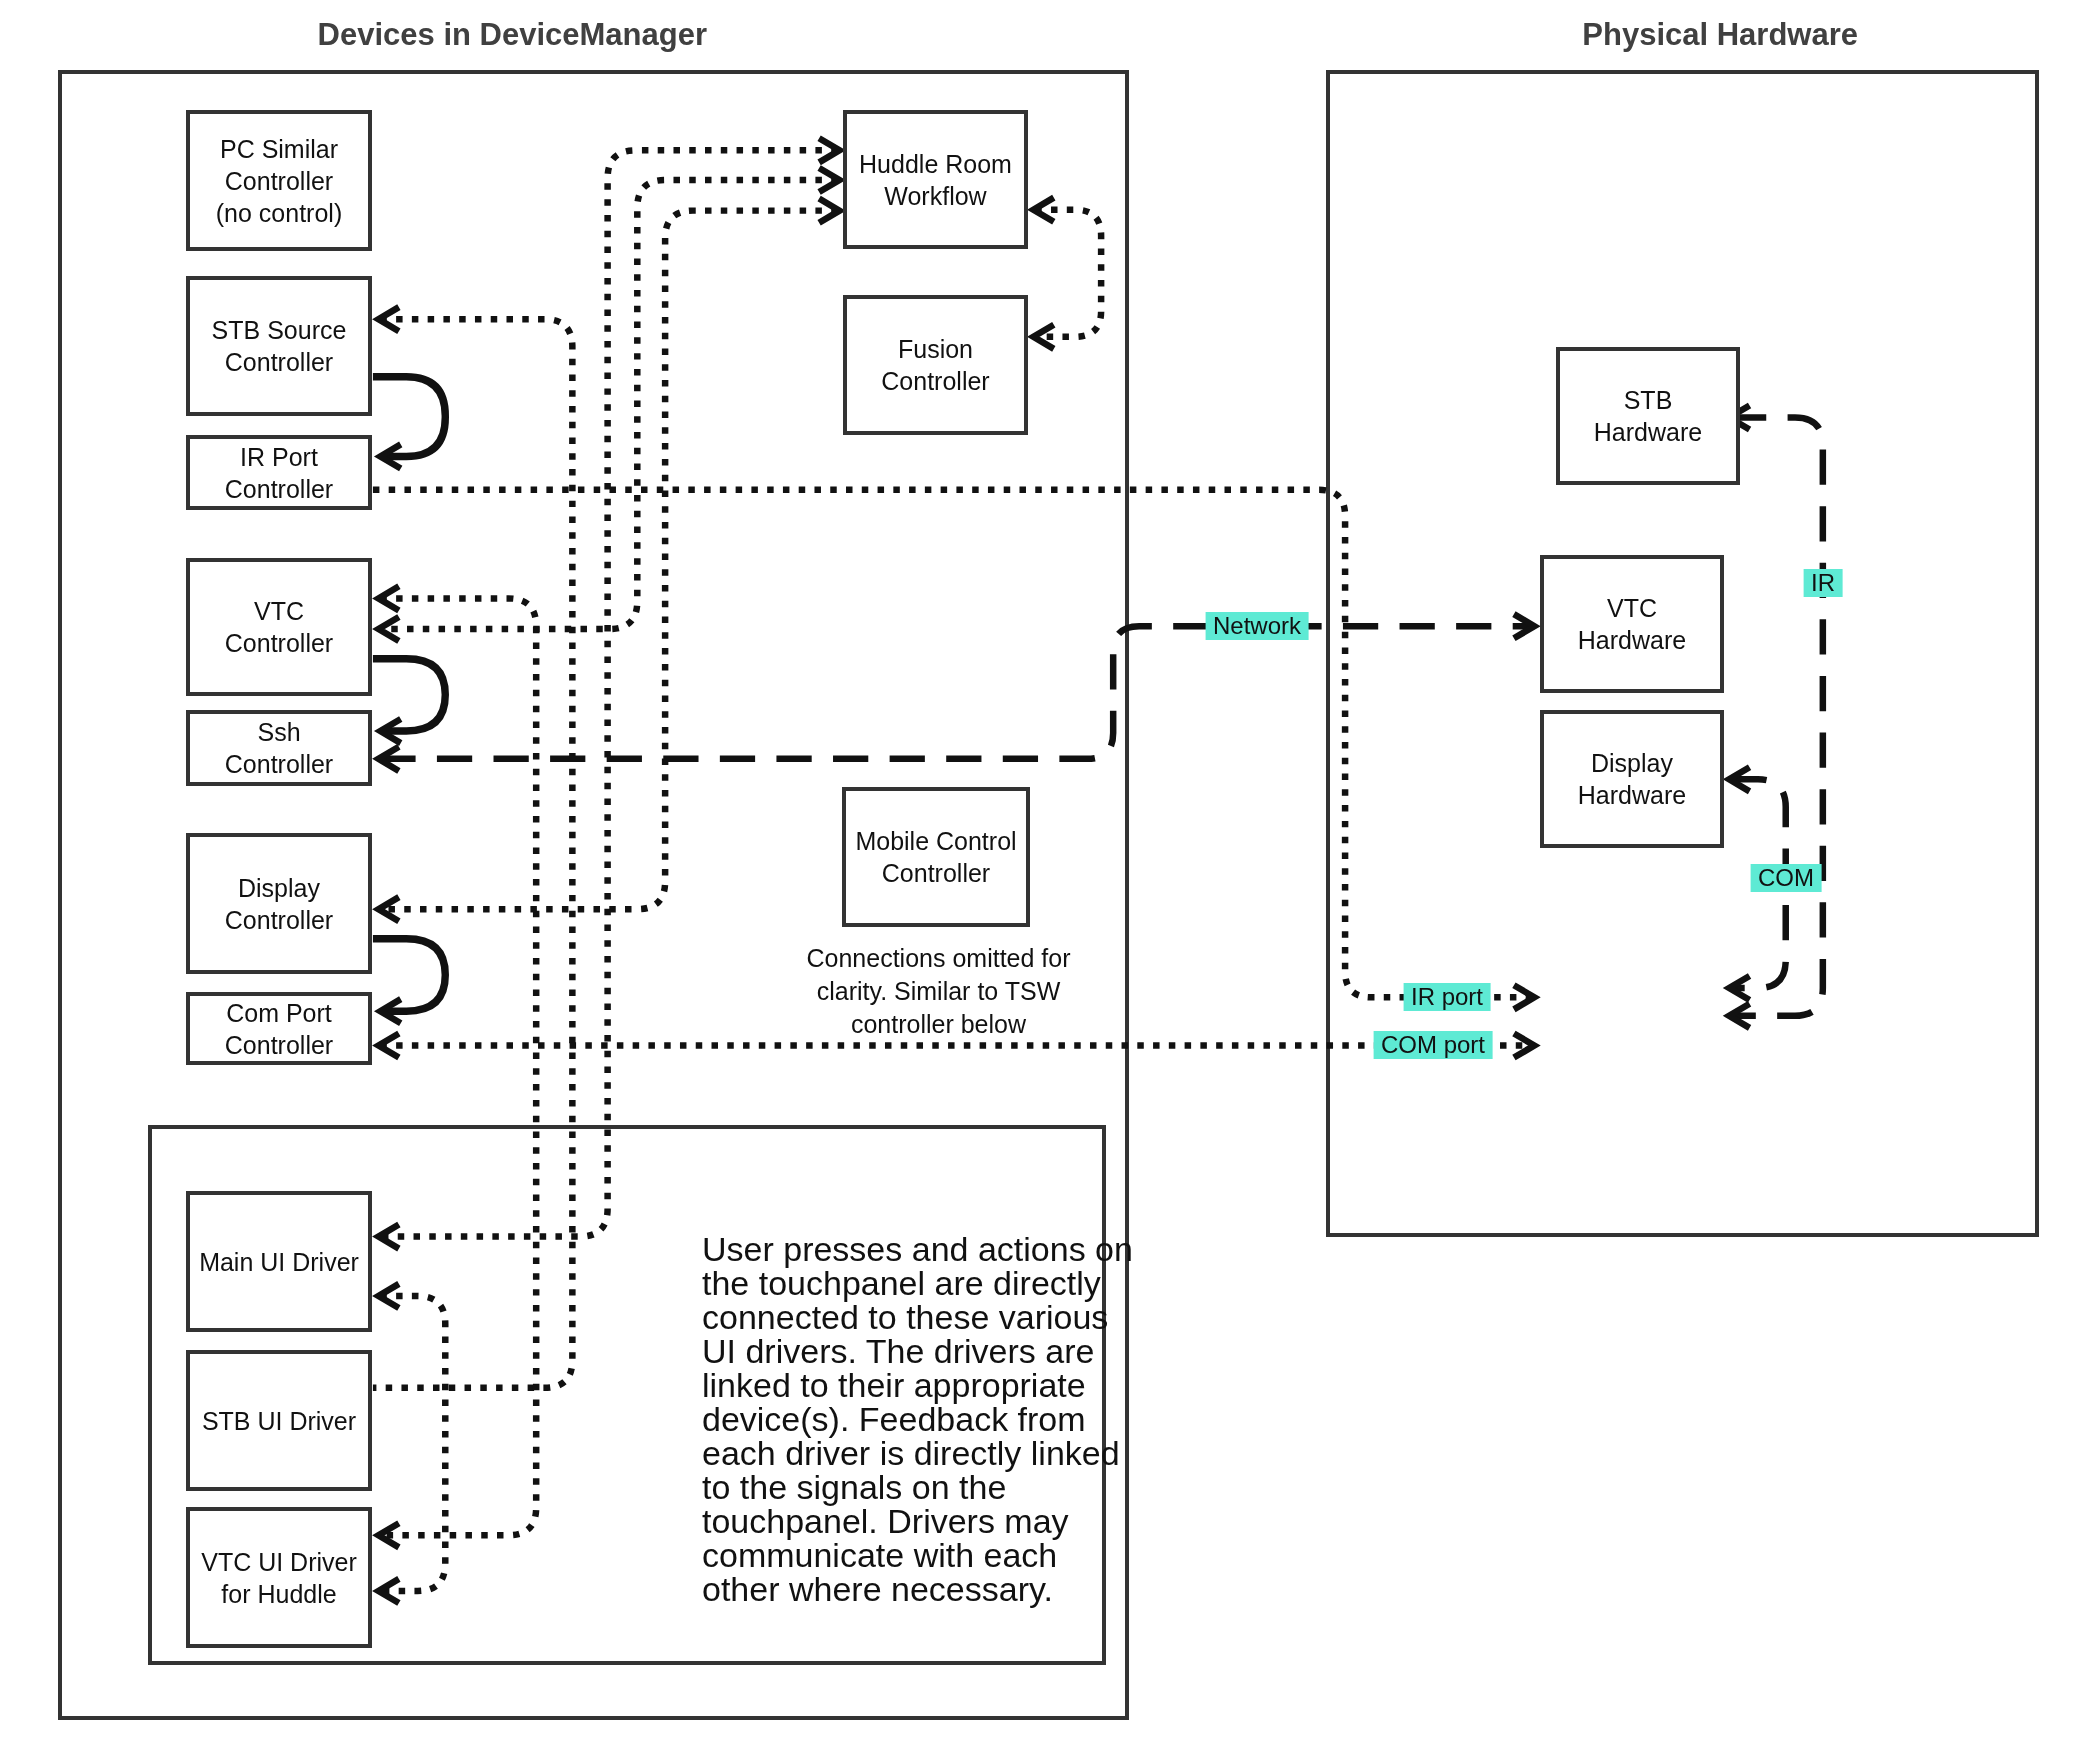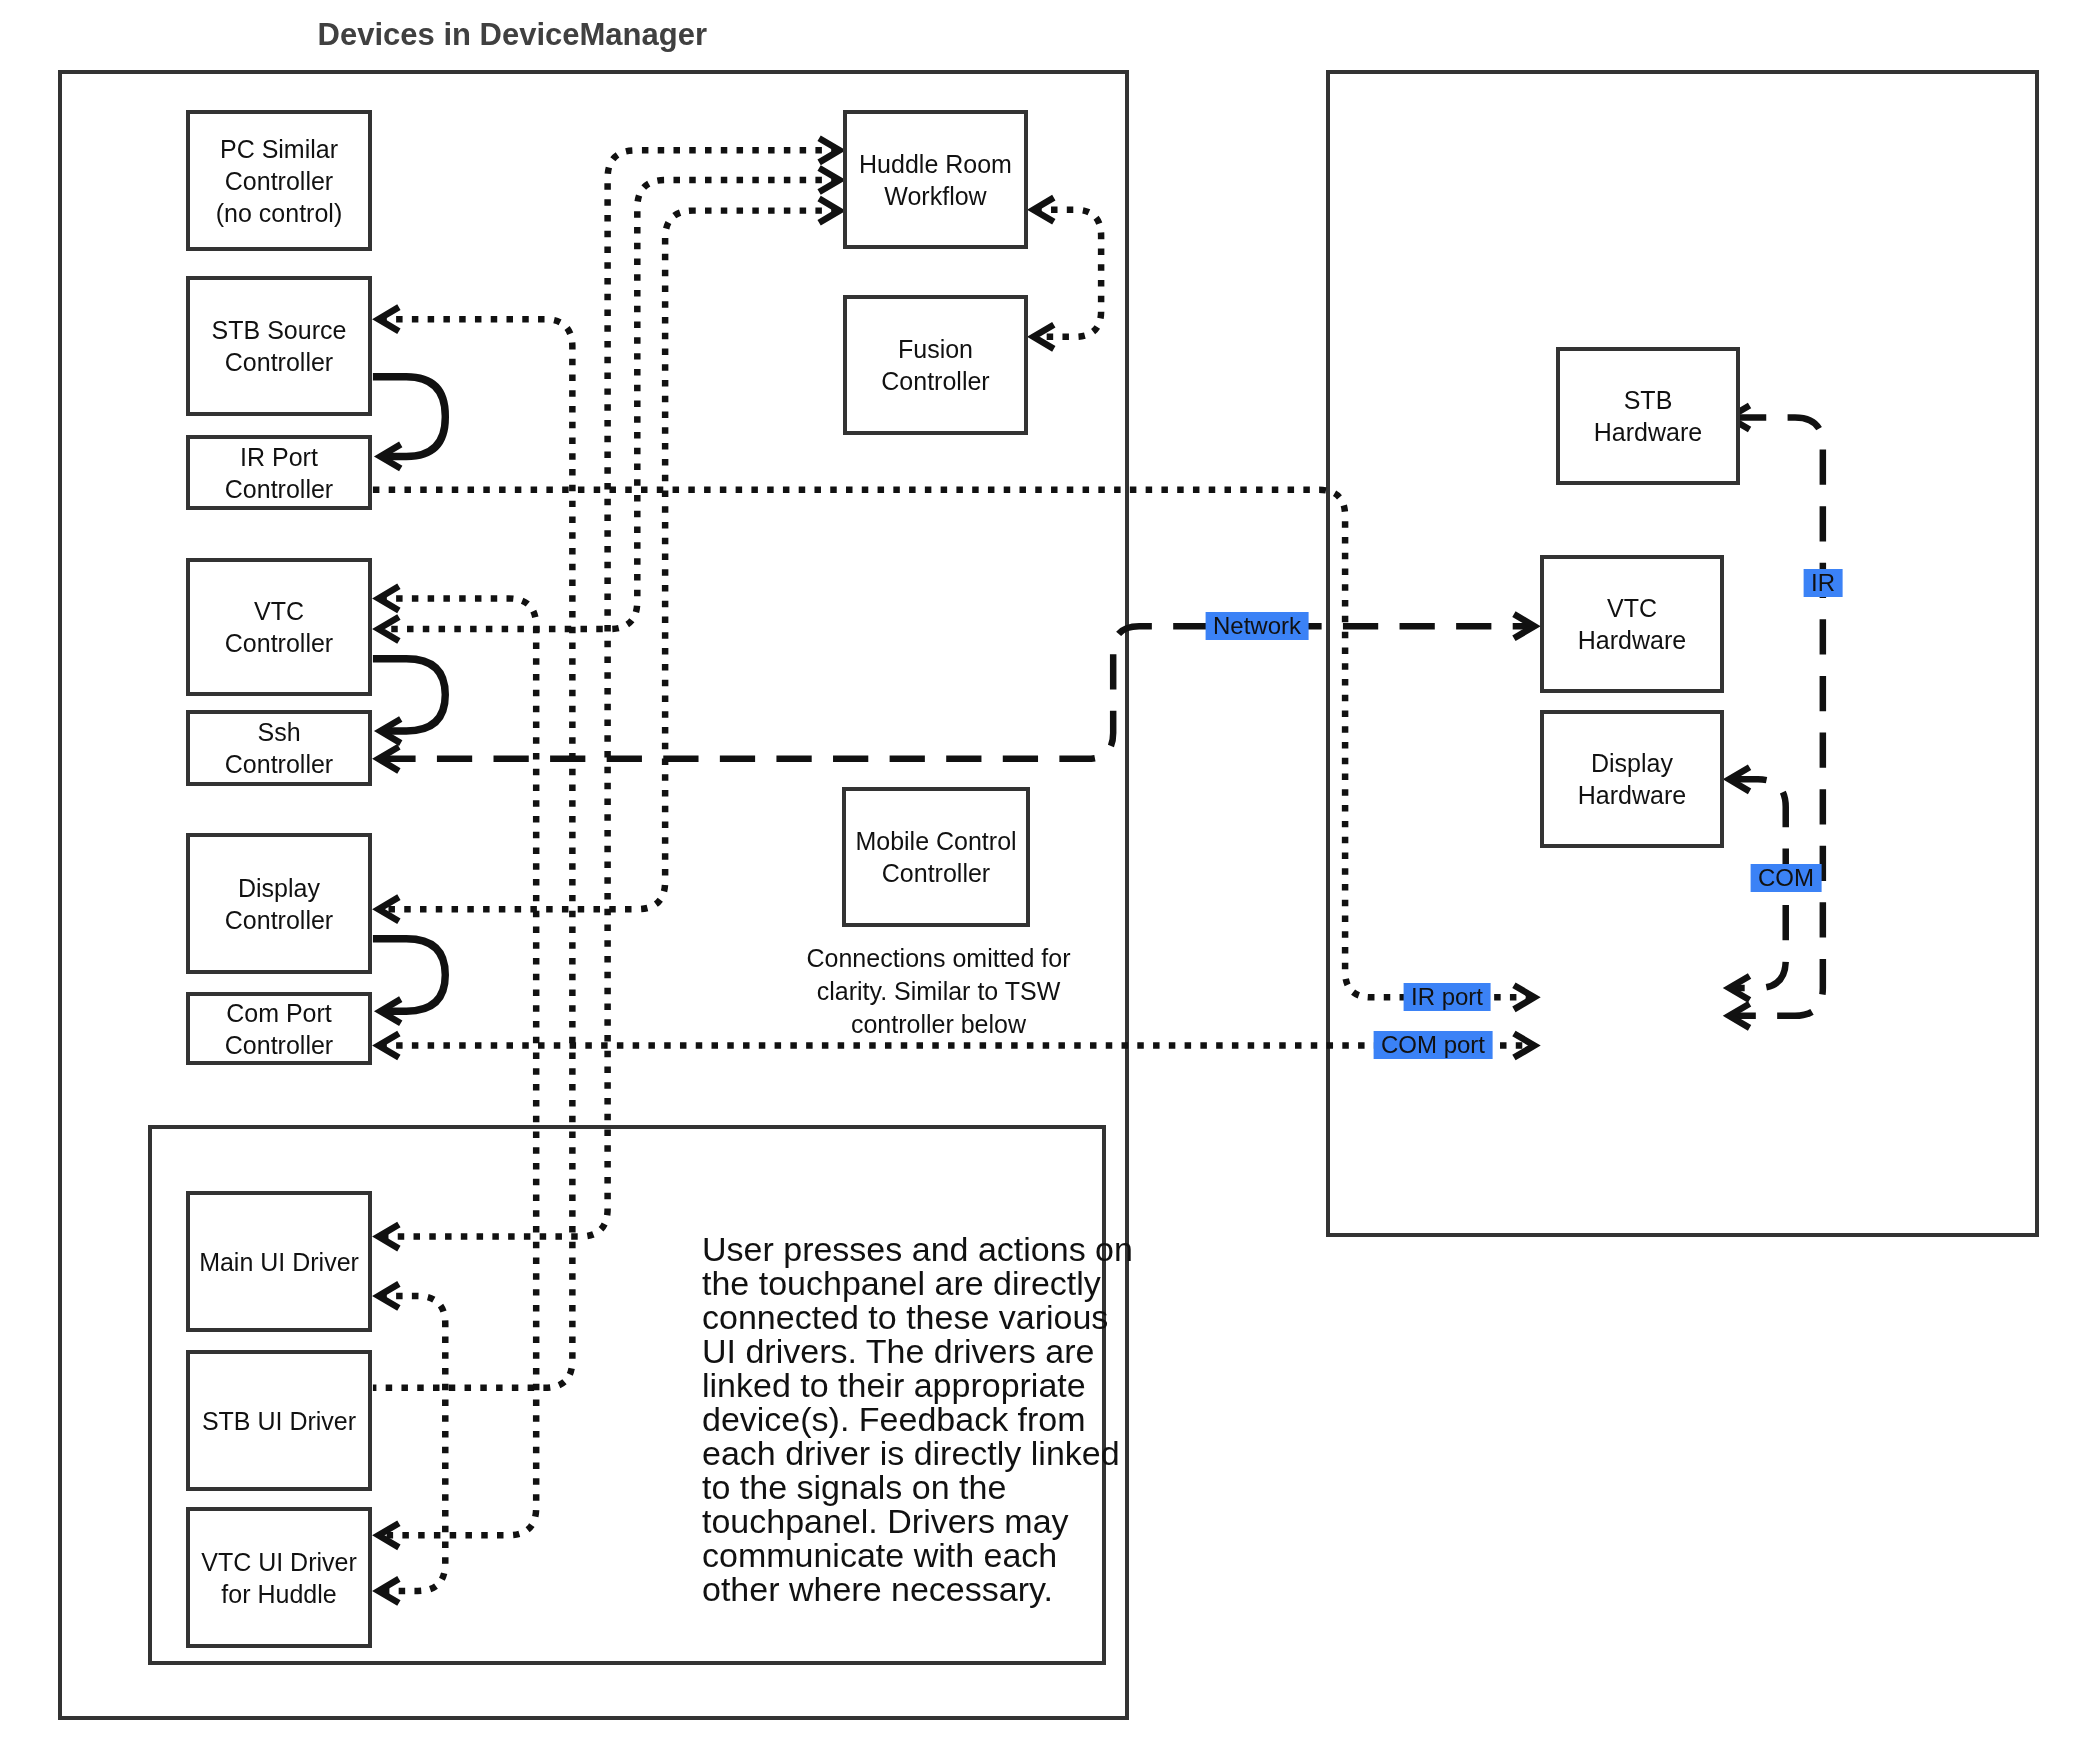--- a/index.html
+++ b/index.html
@@ -6,31 +6,32 @@
   #stage{position:relative;width:2090px;height:1758px;background:#fff;
          font-family:"Liberation Sans", sans-serif;color:#111;overflow:hidden;}
   .title{position:absolute;font-size:31px;font-weight:bold;text-align:right;color:#404040;}
   .frame{position:absolute;border:4.6px solid #333;background:transparent;z-index:1;}
   svg.wires{position:absolute;left:0;top:0;z-index:2;}
   .box{position:absolute;border:4.6px solid #333;background:#fff;z-index:3;
        display:flex;align-items:center;justify-content:center;text-align:center;
        white-space:pre-line;font-size:25px;line-height:32px;color:#111;}
   .freetext{position:absolute;z-index:3;white-space:pre-line;font-size:25px;line-height:33px;color:#111;}
   .linelabel{position:absolute;z-index:4;transform:translate(-50%,-50%);
-             background:#3b82f6;padding:0 7.4px;font-size:24px;white-space:nowrap;color:#111;}
+             background:#5eead4;padding:0 7.4px;font-size:24px;white-space:nowrap;color:#111;}
   .dot{fill:none;stroke:#111;stroke-width:7;stroke-dasharray:7 10;}
   .dash{fill:none;stroke:#111;stroke-width:7;stroke-dasharray:38 23;}
   .solid{fill:none;stroke:#111;stroke-width:8;}
 </style>
 </head>
 <body>
 
 <div id="stage">
 
   <div class="title" style="left:278px;top:16.7px;width:429px;">Devices in DeviceManager</div>
+  <div class="title" style="left:1431px;top:16.7px;width:427px;">Physical Hardware</div>
 
   <div class="frame" style="left:58px;top:70px;width:1063px;height:1642px;"></div>
   <div class="frame" style="left:1326px;top:70px;width:705px;height:1159px;"></div>
   <div class="frame" style="left:148px;top:1125px;width:950px;height:532px;"></div>
 
   <svg class="wires" width="2090" height="1758" viewBox="0 0 2253 1895">
     <defs>
       <marker id="ah" viewBox="0 0 40 40" refX="30" refY="20" markerWidth="40" markerHeight="40" markerUnits="userSpaceOnUse" orient="auto-start-reverse">
         <path d="M10,7 L32,20 L10,33" fill="none" stroke="#111" stroke-width="7"></path>
       </marker>

